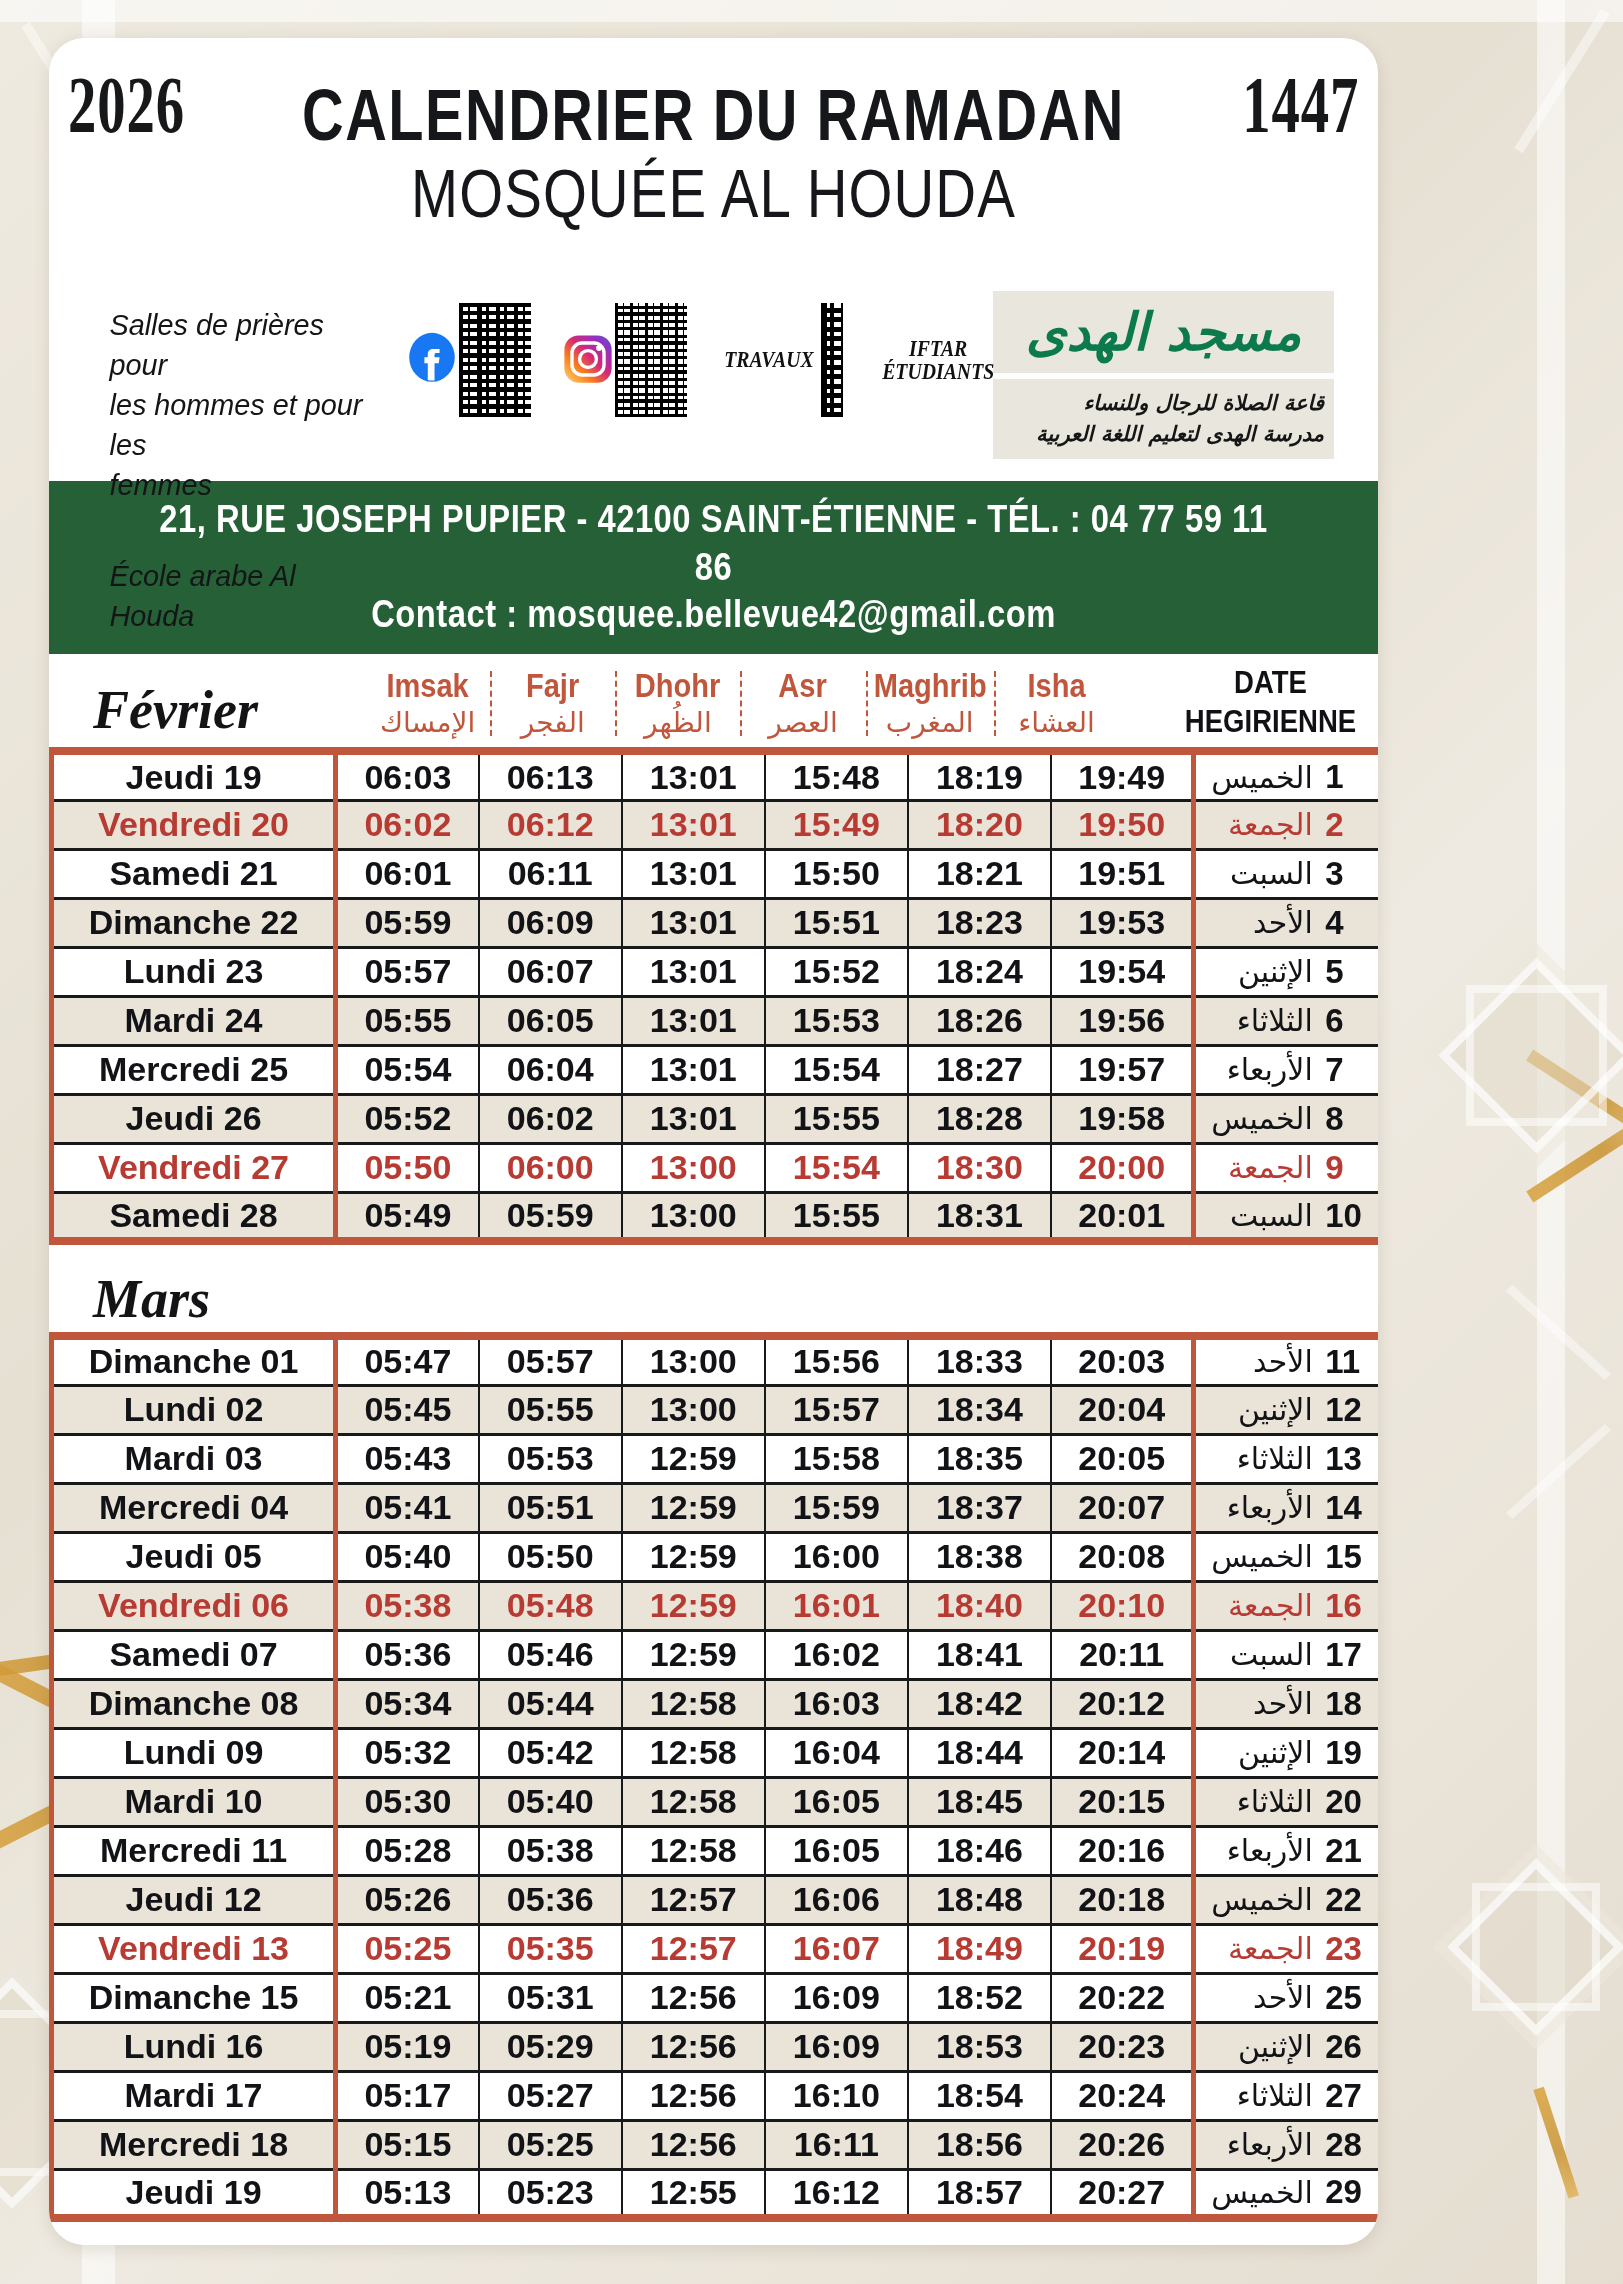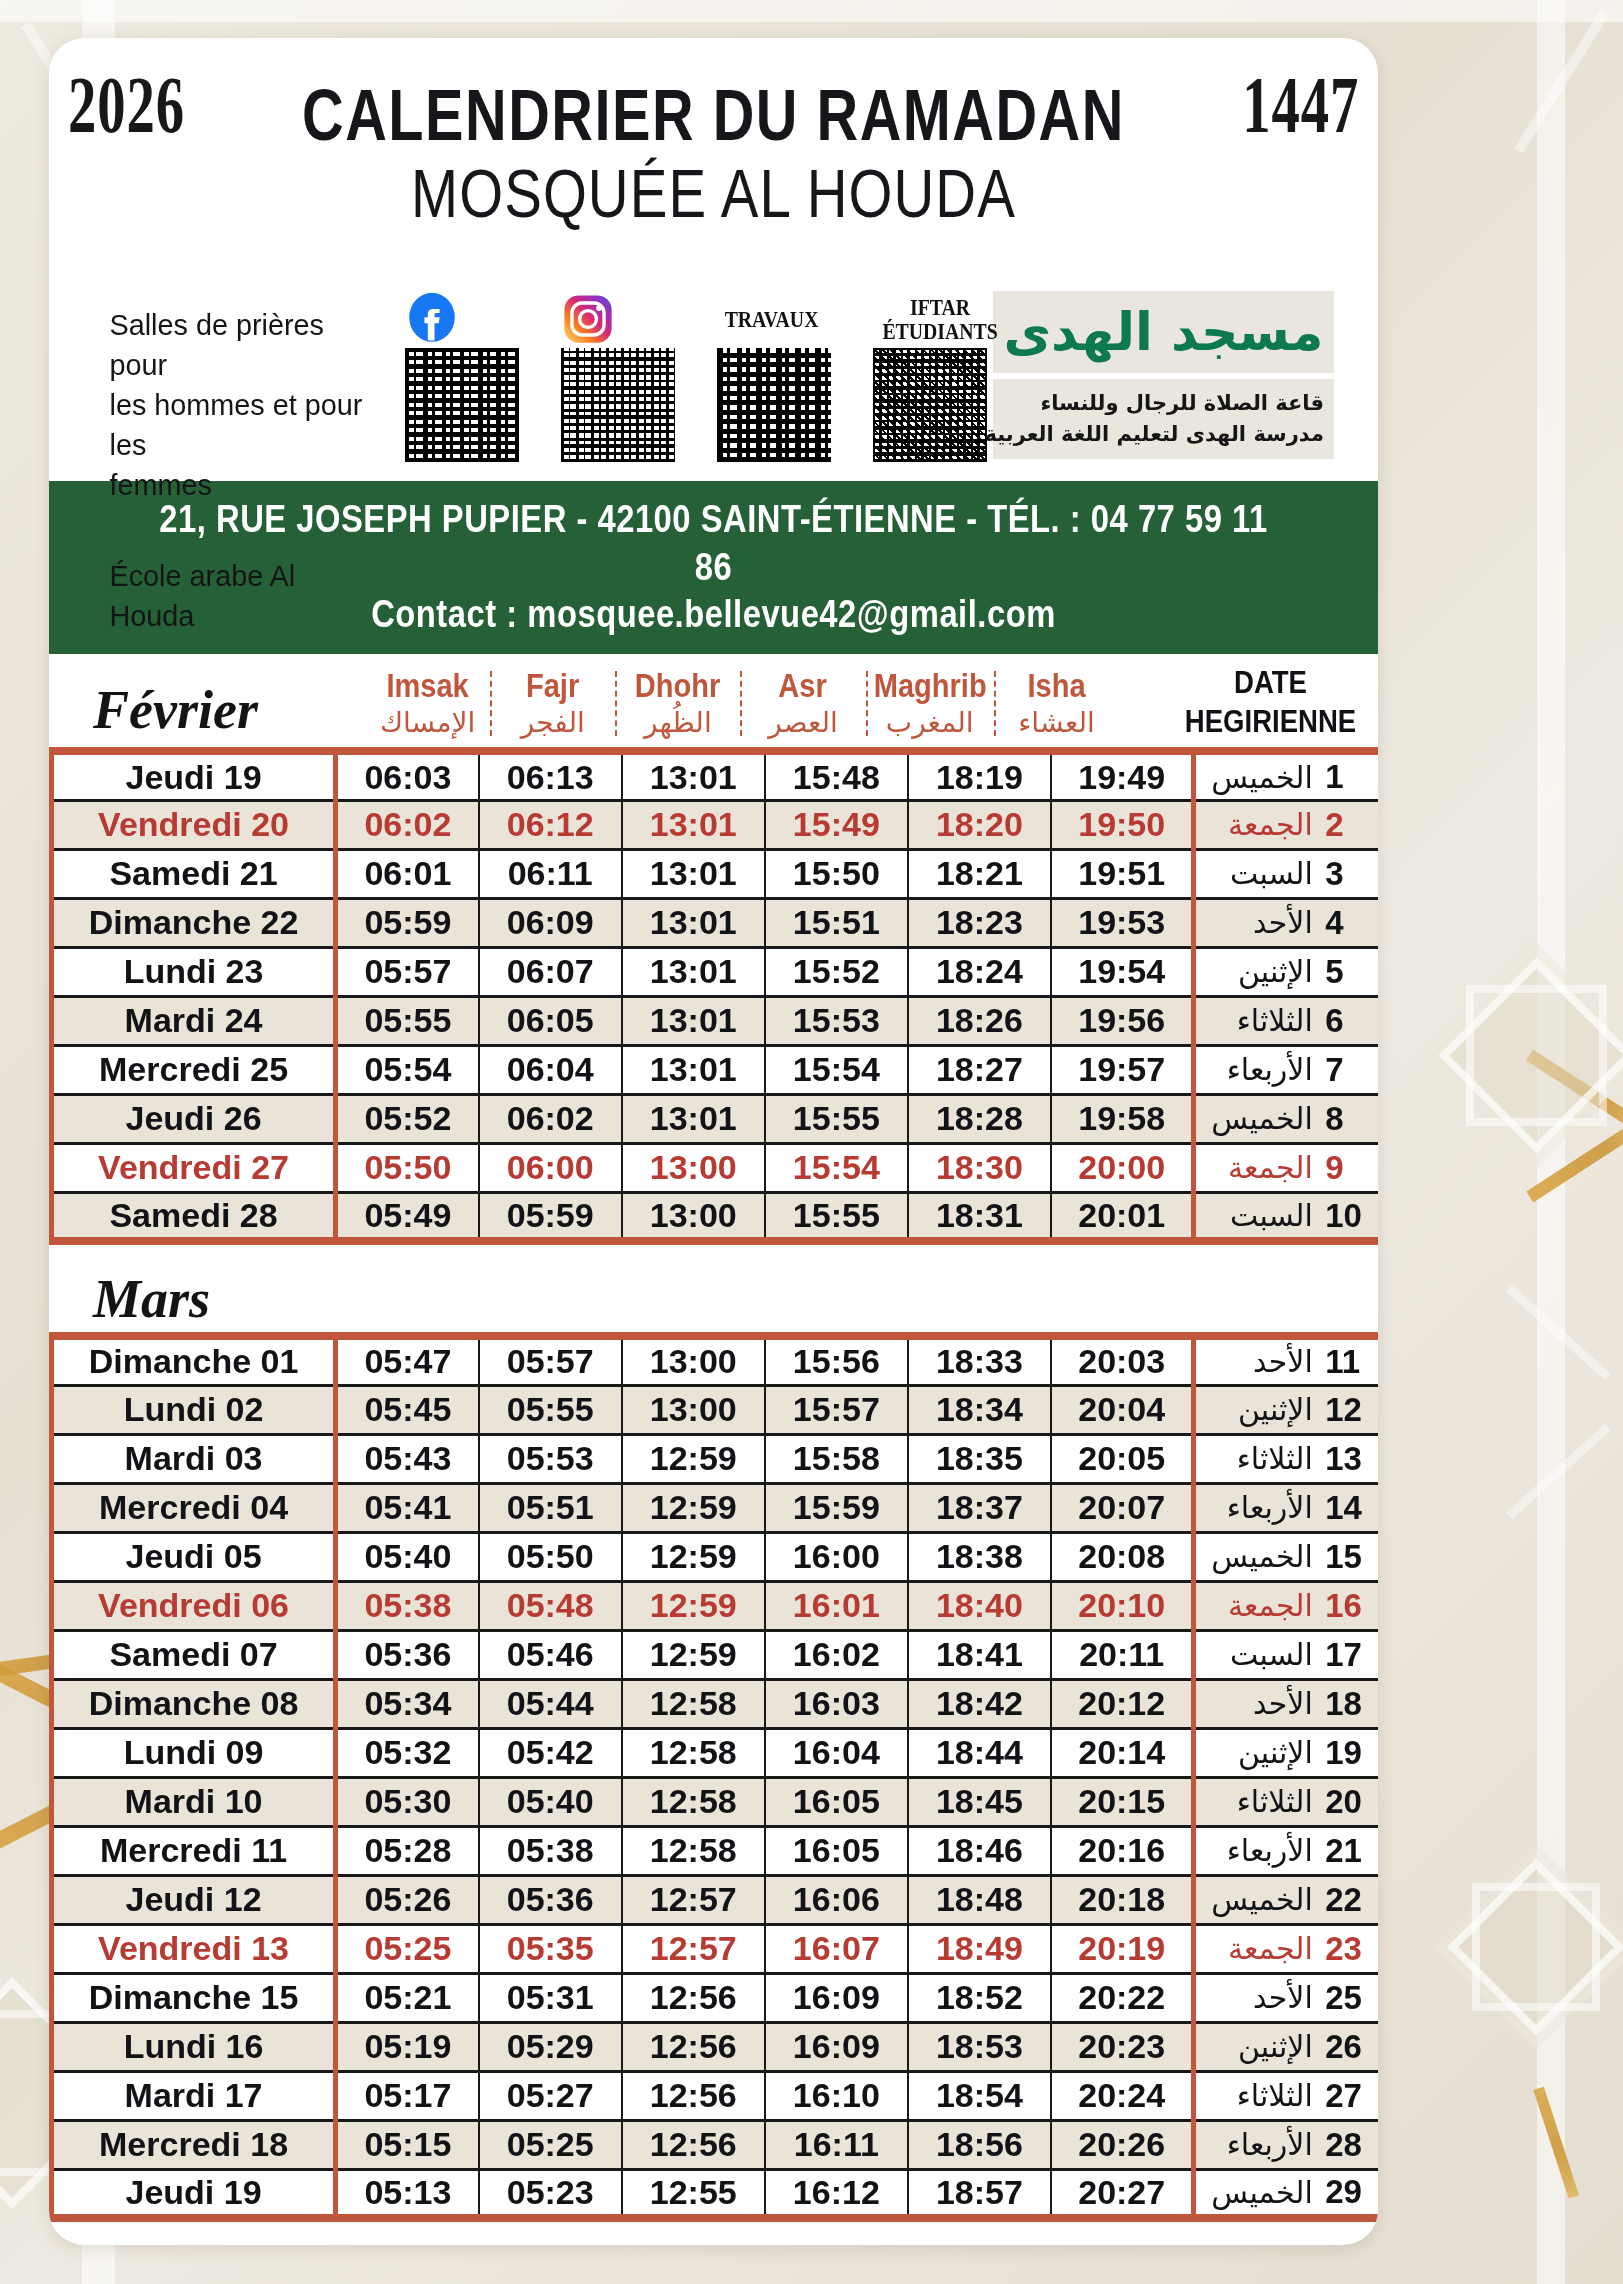--- a/index.html
+++ b/index.html
@@ -110,20 +110,21 @@
   }
 
   
   .header-row {
     position: absolute;
     top: 253px;
     left: 0; right: 0;
     height: 183px;
     display: flex;
     align-items: flex-start;
+    font-style: italic;
   }
   .hr-text {
     width: 436px;
     padding-left: 63px;
     padding-top: 14px;
     font-size: 30px;
     line-height: 1.33;
     color: #141517;
     transform: scaleX(.96);
     transform-origin: left top;
@@ -133,22 +134,23 @@
   .qr-zone {
     flex: 1;
     display: flex;
     justify-content: flex-start;
     gap: 30px;
     padding-left: 12.6px;
   }
   .qr-item {
     width: 126px;
     display: flex;
-    flex-direction: column;
-    align-items: flex-start;
+    flex-direction: row;
+    align-items: center;
+    margin-top: 12px;
   }
   .qr-cap {
     height: 57px;
     display: flex;
     align-items: center;
     justify-content: center;
     text-align: center;
   }
   .qr-cap-text {
     font-family: "Liberation Serif", serif;

